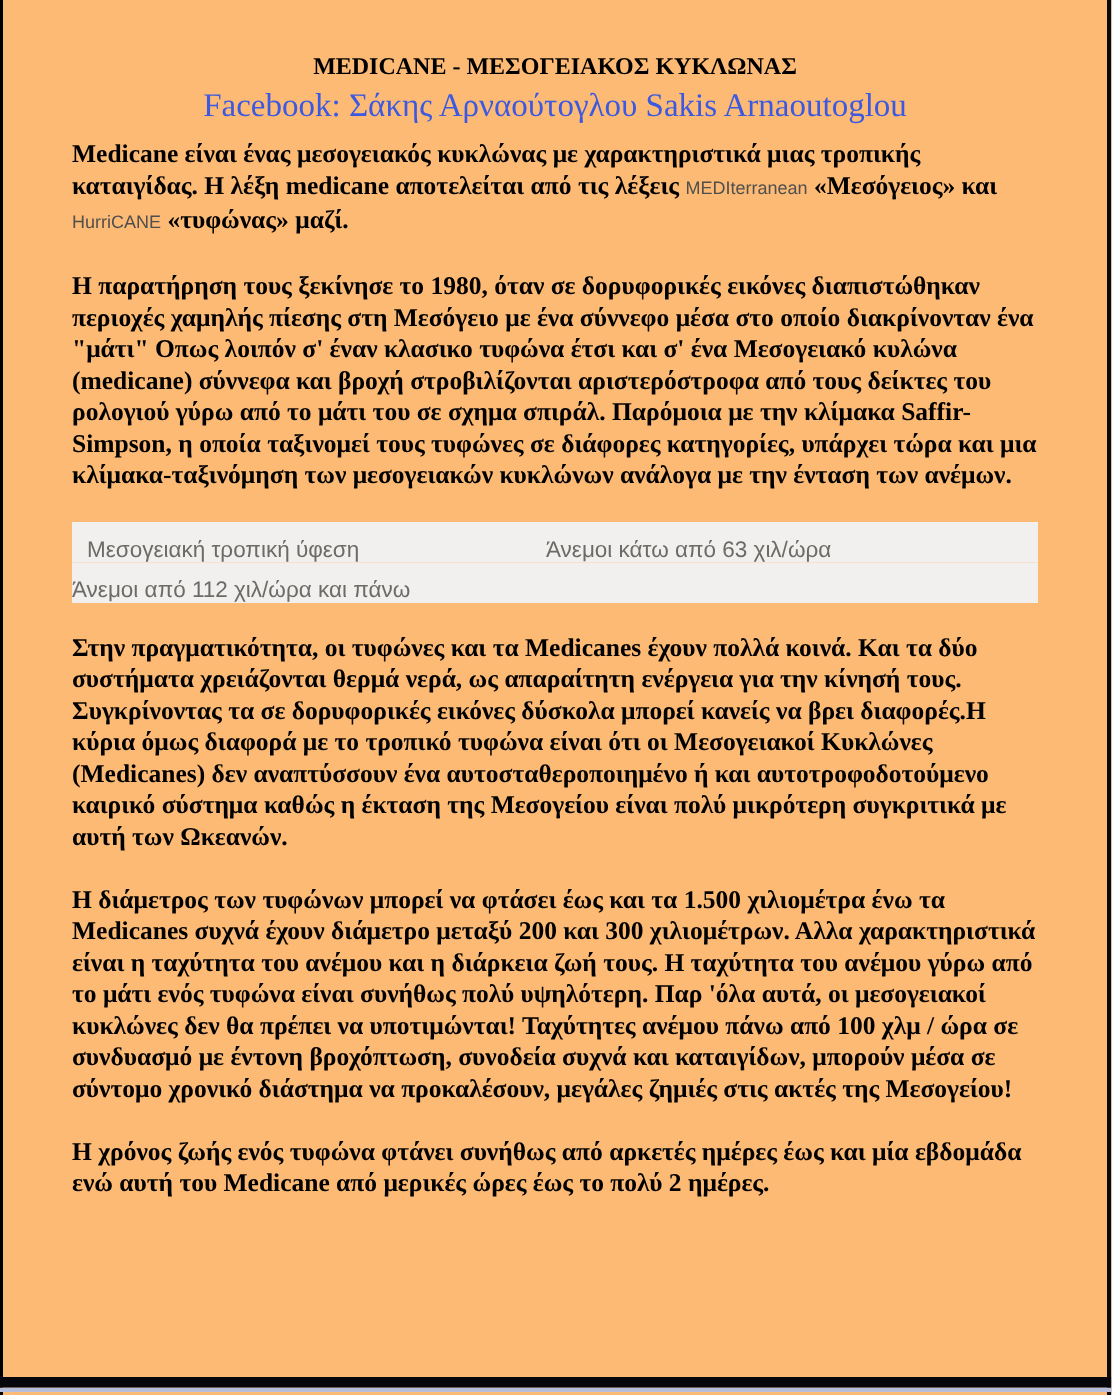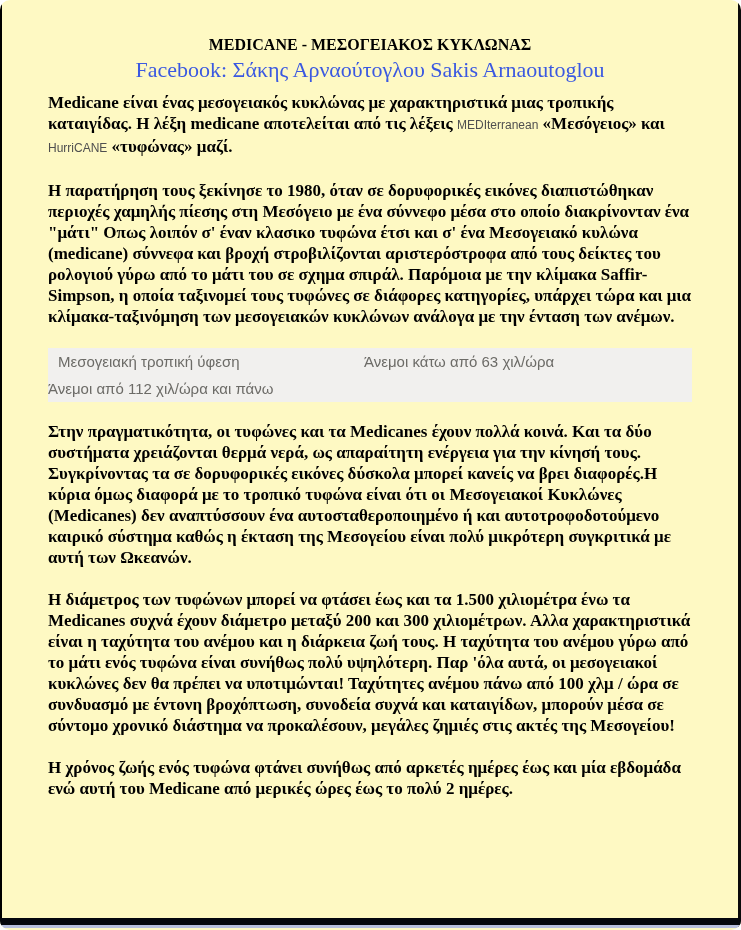--- a/index.html
+++ b/index.html
@@ -1,22 +1,21 @@
 <!DOCTYPE html>
 <html><head>
 <meta charset="utf-8">
 <style>
   html,body { margin:0; padding:0; background:#ffffff; }
   .screen {
     position:relative;
     width:741px; height:930px;
-    background:#fef9c3;
+    background:#fdba74;
     overflow:hidden;
     font-family:"Liberation Serif", serif;
-    border-radius:10px;
   }
   
   .edge-left  { position:absolute; left:0; top:0; width:2px;  height:930px; background:#000; }
   .edge-right { position:absolute; right:0; top:0; width:3px; height:930px; background:#0a0a0a; }
   .edge-bottom{ position:absolute; left:0; bottom:5px; width:741px; height:7px; background:#05070d; }
   .edge-bottom-accent { position:absolute; left:0; bottom:2px; width:741px; height:3px; background:#b7bedd; }
 
   .content {
     position:absolute;
     left:48px; top:36px;
@@ -48,21 +47,21 @@
     font-weight:normal;
     color:#4f4f4f;
     font-size:12px;
   }
   .scale-table {
     margin:0 0 19px 0;
     font-family:"Liberation Sans", sans-serif;
     font-size:15px;
     color:#6c6b67;
   }
-  .t-row { display:flex; height:27px; align-items:center; }
+  .t-row { display:flex; height:27px; align-items:flex-end; }
   .t-row.odd { background:#f1f0ee; }
   .t-cell.c1 { width:316px; padding-left:10px; box-sizing:border-box; }
   .t-cell.c2 { flex:1; }
 </style>
 </head>
 <body>
 
 <div class="screen">
 
   <div class="content">

